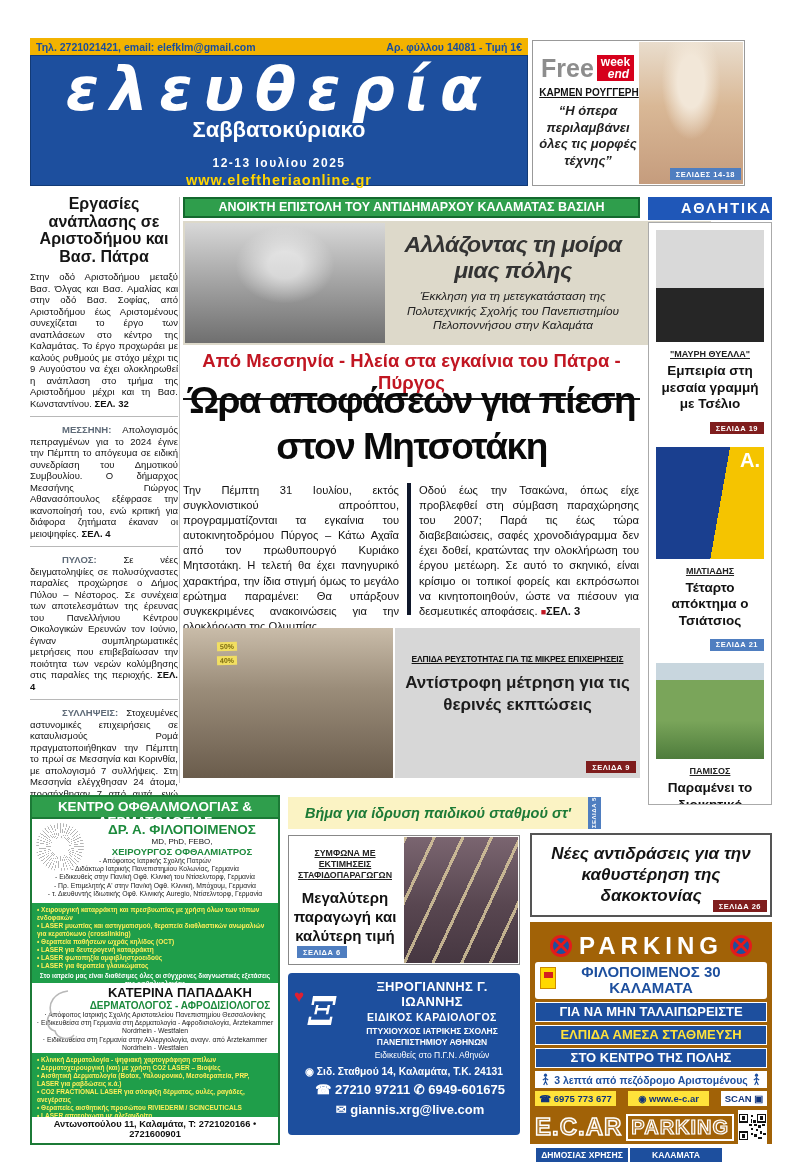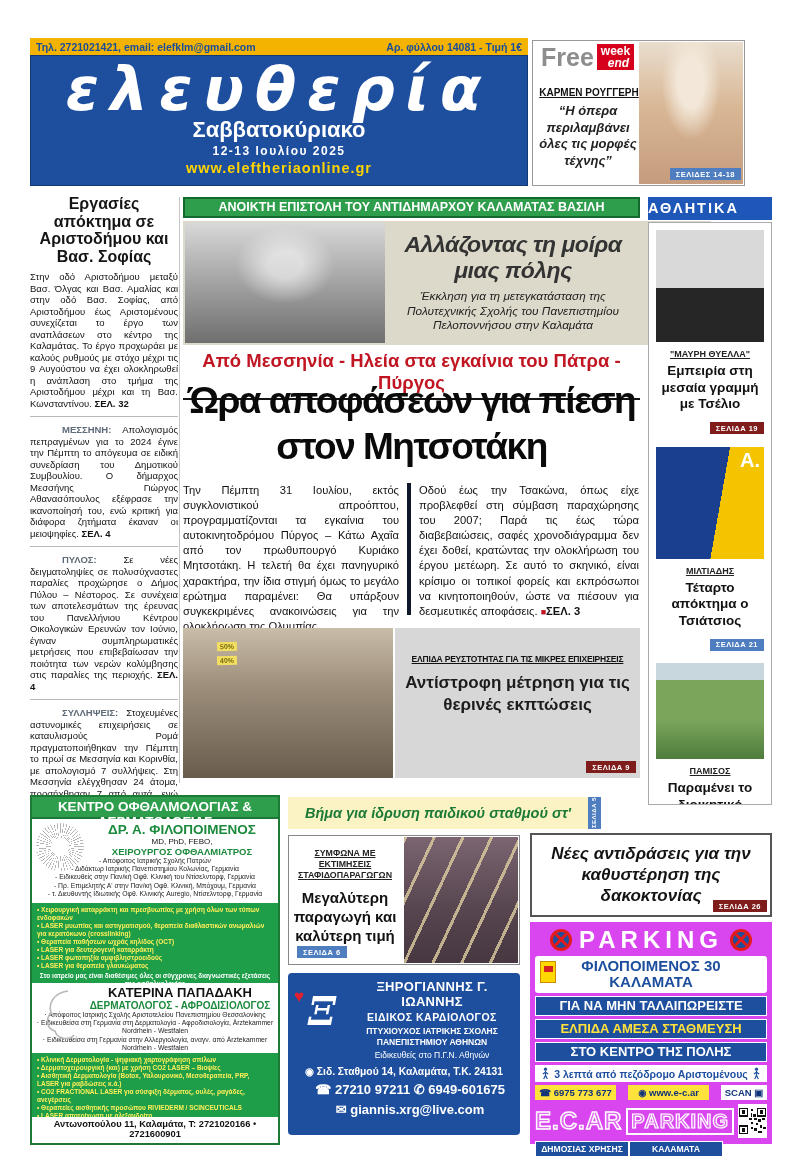--- a/index.html
+++ b/index.html
@@ -12,29 +12,29 @@
   
   .topbar { position:absolute; left:30px; top:38px; width:498px; height:17px;
     background:#f3b300; display:flex; justify-content:space-between; align-items:center;
     padding:0 6px; color:#1a4e9c; font-size:10.5px; font-weight:bold; }
   
   .masthead { position:absolute; left:30px; top:55px; width:498px; height:131px;
     background:#1d4f9e; text-align:center; border:1px solid #123a76; }
   .mast-title { font-family:"DejaVu Sans", sans-serif; font-weight:bold; font-style:italic;
     color:#fff; font-size:60px; line-height:62px; letter-spacing:11px; margin-top:2px; white-space:nowrap; }
   .mast-sub { color:#fff; font-weight:bold; font-size:22px; line-height:24px; margin-top:-2px; }
-  .mast-date { color:#fff; font-weight:bold; font-size:12px; letter-spacing:1.5px; margin-top:2px; }
+  .mast-date { color:#fff; font-weight:bold; font-size:12px; letter-spacing:1.5px; margin-top:14px; }
   .mast-url { color:#ffd400; font-weight:bold; font-size:14.5px; letter-spacing:1px; margin-top:2px; }
   
   .freebox { position:absolute; left:532px; top:40px; width:213px; height:146px;
     background:#fff; border:1px solid #999; }
   .free-photo { position:absolute; right:1px; top:1px; width:104px; height:142px;
     background: radial-gradient(ellipse at 50% 28%, #f2e7d8 0 18%, rgba(0,0,0,0) 40%),
                 linear-gradient(180deg,#e9ddcd 0%, #d9b896 45%, #c59c7d 100%); }
-  .free-word { position:absolute; left:8px; top:3px; display:flex; align-items:flex-start; }
+  .free-word { position:absolute; left:8px; top:14px; display:flex; align-items:flex-start; }
   .free-free { color:#8d8d8d; font-size:25px; font-weight:bold; line-height:26px; }
   .free-red { background:#d6001c; color:#fff; margin-left:3px; padding:1px 4px; text-align:left; }
   .free-red .w1 { font-size:12px; font-weight:bold; line-height:12px; display:block; }
   .free-red .w2 { font-size:12px; font-weight:bold; font-style:italic; line-height:12px; display:block; padding-left:7px; }
   .free-kicker { position:absolute; left:6px; top:46px; width:100px; font-size:10px; font-weight:bold;
     text-decoration:underline; text-align:center; }
   .free-quote { position:absolute; left:3px; top:62px; width:104px; font-size:13px; font-weight:bold;
     font-style:italic; text-align:center; line-height:16.5px; color:#222; }
   
   .pg { display:inline-block; font-size:7.5px; font-weight:bold; color:#fff; background:#7f1d1d;
@@ -76,21 +76,21 @@
   .ft-photo { position:absolute; left:0; top:0; width:210px; height:150px;
     background: linear-gradient(180deg,#c9bca9 0%, #9b8d7a 40%, #6a5c4c 100%); }
   .saletag { position:absolute; background:#f2df62; color:#7a6a10; font-size:7px; font-weight:bold;
     padding:1px 3px; transform:rotate(-2deg); }
   .ft-panel { position:absolute; left:212px; top:0; width:245px; height:150px; background:#d7d7d7; text-align:center; }
   .ft-kicker { margin-top:26px; font-size:8.5px; font-weight:bold; letter-spacing:-.2px; text-decoration:underline; }
   .ft-head { margin:8px 4px 12px; font-size:17px; font-weight:bold; line-height:22px; color:#1c1c1c; }
   .ft-badge { position:absolute; right:4px; bottom:5px; }
   
   .sports-head { position:absolute; left:648px; top:197px; width:124px; height:23px; background:#1f57b8;
-    color:#fff; font-weight:bold; font-size:14.5px; letter-spacing:2px; text-align:left; line-height:23px; }
+    color:#fff; font-weight:bold; font-size:14.5px; letter-spacing:2px; text-align:right; line-height:23px; }
   .sports-box { position:absolute; left:648px; top:222px; width:124px; height:583px; background:#fff;
     border:1px solid #aaa; overflow:hidden; }
   .sitem { padding:7px 7px 5px; text-align:center; }
   .sphoto { width:108px; height:112px; margin:0 auto; position:relative;
     background: linear-gradient(180deg,#d9d9d9 0 52%, #262626 52% 100%); }
   .sphoto.p2 { background: linear-gradient(100deg,#1a3f8f 0 58%, #f5c400 58% 100%); }
   .sphoto.p2 .ovl { position:absolute; right:4px; top:2px; color:#fff; font-weight:bold; font-size:20px; }
   .sphoto.p3 { height:96px; background: linear-gradient(180deg,#c8d6de 0 18%, #7aa55a 18% 60%, #4e7c3c 100%); }
   .skicker { margin-top:7px; font-size:9px; font-weight:bold; text-decoration:underline; color:#222; }
   .shead { margin-top:4px; font-size:13.5px; font-weight:bold; line-height:16.5px; }
@@ -144,21 +144,21 @@
   .cd-degree { margin-left:56px; font-weight:bold; font-size:8.5px; line-height:10.5px; margin-top:3px; }
   .cd-train { margin-left:56px; font-size:8.5px; margin-top:3px; }
   .cd-row { font-weight:bold; font-size:10.3px; margin-top:5px; }
   .cd-row.sm { font-size:13px;margin-left:12px; }
   
   .dako { position:absolute; left:530px; top:833px; width:242px; height:84px; border:2px solid #555; background:#fff; }
   .dako-head { margin-top:8px; text-align:center; font-style:italic; font-weight:bold; font-size:17px;
     line-height:21px; color:#141414; }
   .dako-badge { position:absolute; right:3px; bottom:3px; }
   
-  .parking { position:absolute; left:530px; top:922px; width:242px; height:222px; background:#d946ef; padding:4px 5px; }
+  .parking { position:absolute; left:530px; top:922px; width:242px; height:222px; background:#a16207; padding:10px 5px; }
   .pk-row1 { display:flex; justify-content:center; align-items:center; gap:7px; height:28px; }
   .pk-title { color:#fff; font-weight:bold; font-size:24px; letter-spacing:5px; }
   .nostop { width:22px; height:22px; border-radius:50%; background:#1d4f9e; border:3.5px solid #e31b1b;
     position:relative; overflow:hidden; flex:0 0 auto; }
   .nostop::before, .nostop::after { content:""; position:absolute; left:-3px; top:6px; width:22px; height:3px; background:#e31b1b; }
   .nostop::before { transform:rotate(45deg); } .nostop::after { transform:rotate(-45deg); }
   .pk-white { position:relative; background:#fff; border-radius:3px; margin-top:2px; padding:2px 0 3px;
     text-align:center; color:#1d4f9e; font-weight:bold; }
   .pk-l1 { font-size:15px; line-height:16px; } .pk-l2 { font-size:15px; line-height:16px; }
   .dlogo { position:absolute; left:5px; top:5px; width:16px; height:22px; background:#ffd800;
@@ -208,21 +208,21 @@
         <span class="w1">week</span>
         <span class="w2">end</span>
       </span>
     </div>
     <div class="free-kicker">ΚΑΡΜΕΝ ΡΟΥΓΓΕΡΗ</div>
     <div class="free-quote">“Η όπερα περιλαμβάνει όλες τις μορφές τέχνης”</div>
     <span class="pg blue" style="position:absolute; right:3px; bottom:5px;">ΣΕΛΙΔΕΣ 14-18</span>
   </div>
 
   <div class="leftcol">
-    <div class="lead-title">Εργασίες απόκτημα σε Αριστοδήμου και Βασ. Σοφίας</div>
+    <div class="lead-title">Εργασίες ανάπλασης σε Αριστοδήμου και Βασ. Πάτρα</div>
     <p class="lead-body"><span>Στην οδό Αριστοδήμου μεταξύ Βασ. Όλγας και Βασ. Αμαλίας και στην οδό Βασ. Σοφίας, από Αριστοδήμου έως Αριστομένους συνεχίζεται το έργο των αναπλάσεων στο κέντρο της Καλαμάτας. Το έργο προχωράει με καλούς ρυθμούς με στόχο μέχρι τις 9 Αυγούστου να έχει ολοκληρωθεί η ανάπλαση στο τμήμα της Αριστοδήμου μέχρι και τη Βασ. Κωνσταντίνου.</span> <span class="pref">ΣΕΛ. 32</span></p>
     <div class="ldiv"></div>
     <p class="brief"><span class="lbl">ΜΕΣΣΗΝΗ:</span> <span>Απολογισμός πεπραγμένων για το 2024 έγινε την Πέμπτη το απόγευμα σε ειδική συνεδρίαση του Δημοτικού Συμβουλίου. Ο δήμαρχος Μεσσήνης Γιώργος Αθανασόπουλος εξέφρασε την ικανοποίησή του, ενώ κριτική για διάφορα ζητήματα έκαναν οι μειοψηφίες.</span> <span class="pref">ΣΕΛ. 4</span></p>
     <div class="ldiv"></div>
     <p class="brief"><span class="lbl">ΠΥΛΟΣ:</span> <span>Σε νέες δειγματοληψίες σε πολυσύχναστες παραλίες προχώρησε ο Δήμος Πύλου – Νέστορος. Σε συνέχεια των αποτελεσμάτων της έρευνας του Πανελλήνιου Κέντρου Οικολογικών Ερευνών τον Ιούνιο, έγιναν συμπληρωματικές μετρήσεις που επιβεβαίωσαν την ποιότητα των νερών κολύμβησης στις παραλίες της περιοχής.</span> <span class="pref">ΣΕΛ. 4</span></p>
     <div class="ldiv"></div>
     <p class="brief"><span class="lbl">ΣΥΛΛΗΨΕΙΣ:</span> <span>Στοχευμένες αστυνομικές επιχειρήσεις σε καταυλισμούς Ρομά πραγματοποιήθηκαν την Πέμπτη το πρωί σε Μεσσηνία και Κορινθία, με απολογισμό 7 συλλήψεις. Στη Μεσσηνία ελέγχθησαν 24 άτομα, προσήχθησαν 7 από αυτά, ενώ έγιναν 4 συλλήψεις.</span> <span class="pref">ΣΕΛ. 32</span></p>
   </div>
   <div class="vrule"></div>
 

